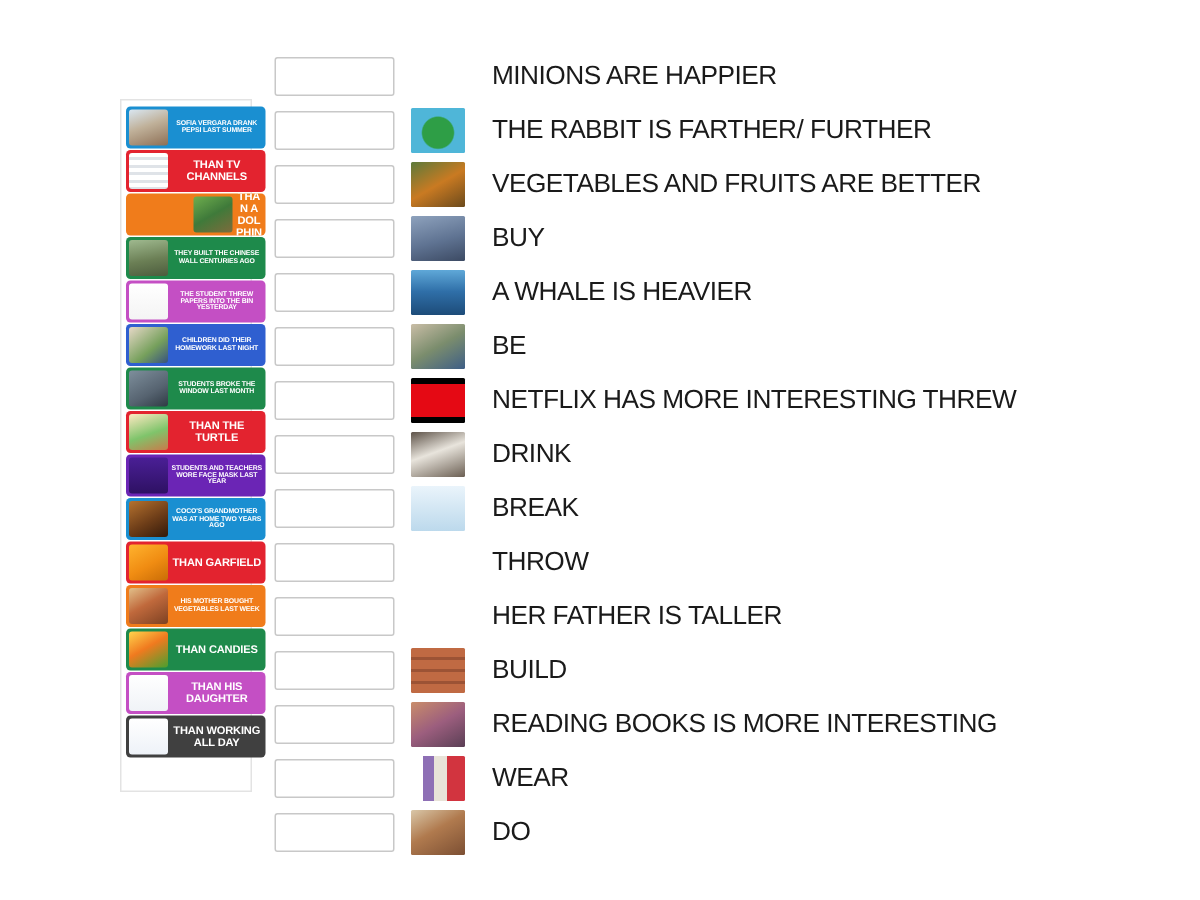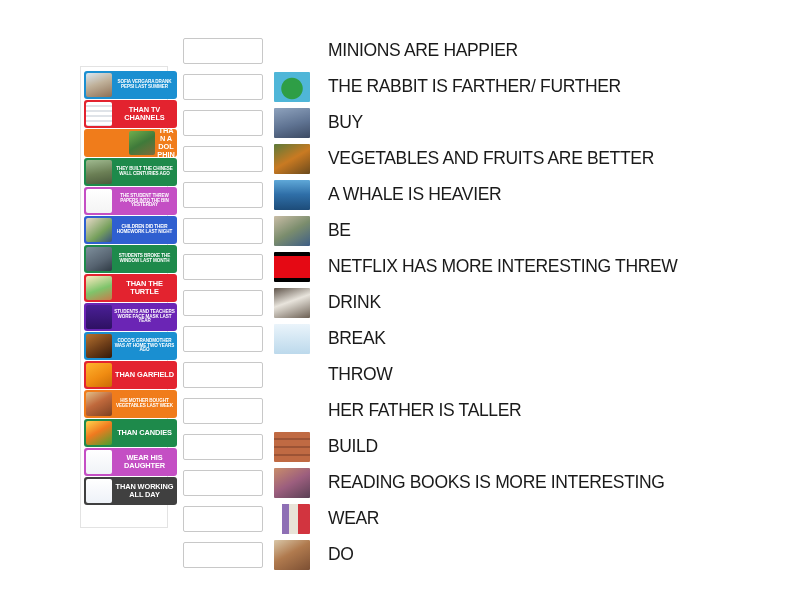--- a/index.html
+++ b/index.html
@@ -171,51 +171,51 @@
       <div class="tile" style="background: rgb(240, 124, 27);">
         <div class="tile-thumb" style="background-image: linear-gradient(150deg, rgb(226, 192, 138) 0%, rgb(192, 105, 60) 45%, rgb(125, 65, 34) 100%);"></div>
         <div class="tile-text t-small">HIS MOTHER BOUGHT VEGETABLES LAST WEEK</div>
       </div>
       <div class="tile" style="background: rgb(30, 138, 75);">
         <div class="tile-thumb" style="background-image: linear-gradient(150deg, rgb(255, 212, 77) 0%, rgb(240, 122, 31) 45%, rgb(73, 160, 47) 100%);"></div>
         <div class="tile-text t-big">THAN CANDIES</div>
       </div>
       <div class="tile" style="background: rgb(196, 79, 196);">
         <div class="tile-thumb" style="background-image: linear-gradient(rgb(255, 255, 255), rgb(240, 243, 247));"></div>
-        <div class="tile-text t-big">WEAR HIS DAUGHTER</div>
+        <div class="tile-text t-big">THAN HIS DAUGHTER</div>
       </div>
       <div class="tile" style="background: #404040;">
         <div class="tile-thumb" style="background-image: linear-gradient(rgb(255, 255, 255), rgb(238, 242, 248));"></div>
         <div class="tile-text t-big">THAN WORKING ALL DAY</div>
       </div>
     </div>
 
   <div id="rows">
       <div class="row">
         <div class="drop-box"></div>
         <div class="row-thumb" style="background-image: linear-gradient(rgb(255, 255, 255), rgb(255, 255, 255));"></div>
         <div class="row-label">MINIONS  ARE HAPPIER</div>
       </div>
       <div class="row">
         <div class="drop-box"></div>
         <div class="row-thumb" style="background-image: radial-gradient(circle at 50% 55%, rgb(46, 158, 70) 0px, rgb(46, 158, 70) 42%, rgb(79, 182, 216) 46%, rgb(79, 182, 216) 100%);"></div>
         <div class="row-label">THE RABBIT IS FARTHER/ FURTHER</div>
       </div>
       <div class="row">
         <div class="drop-box"></div>
+        <div class="row-thumb" style="background-image: linear-gradient(150deg, rgb(92, 122, 58) 0%, rgb(201, 122, 34) 50%, rgb(107, 74, 28) 100%);"></div>
+        <div class="row-label">VEGETABLES AND FRUITS ARE BETTER</div>
+      </div>
+      <div class="row">
+        <div class="drop-box"></div>
         <div class="row-thumb" style="background-image: linear-gradient(165deg, rgb(142, 162, 189) 0%, rgb(95, 115, 146) 55%, rgb(60, 74, 99) 100%);"></div>
         <div class="row-label">BUY</div>
       </div>
       <div class="row">
         <div class="drop-box"></div>
-        <div class="row-thumb" style="background-image: linear-gradient(150deg, rgb(92, 122, 58) 0%, rgb(201, 122, 34) 50%, rgb(107, 74, 28) 100%);"></div>
-        <div class="row-label">VEGETABLES AND FRUITS ARE BETTER</div>
-      </div>
-      <div class="row">
-        <div class="drop-box"></div>
         <div class="row-thumb" style="background-image: linear-gradient(rgb(95, 168, 216) 0%, rgb(47, 111, 168) 48%, rgb(29, 76, 121) 100%);"></div>
         <div class="row-label">A WHALE IS HEAVIER</div>
       </div>
       <div class="row">
         <div class="drop-box"></div>
         <div class="row-thumb" style="background-image: linear-gradient(150deg, rgb(201, 189, 166) 0%, rgb(123, 141, 109) 50%, rgb(62, 94, 134) 100%);"></div>
         <div class="row-label">BE</div>
       </div>
       <div class="row">
         <div class="drop-box"></div>

